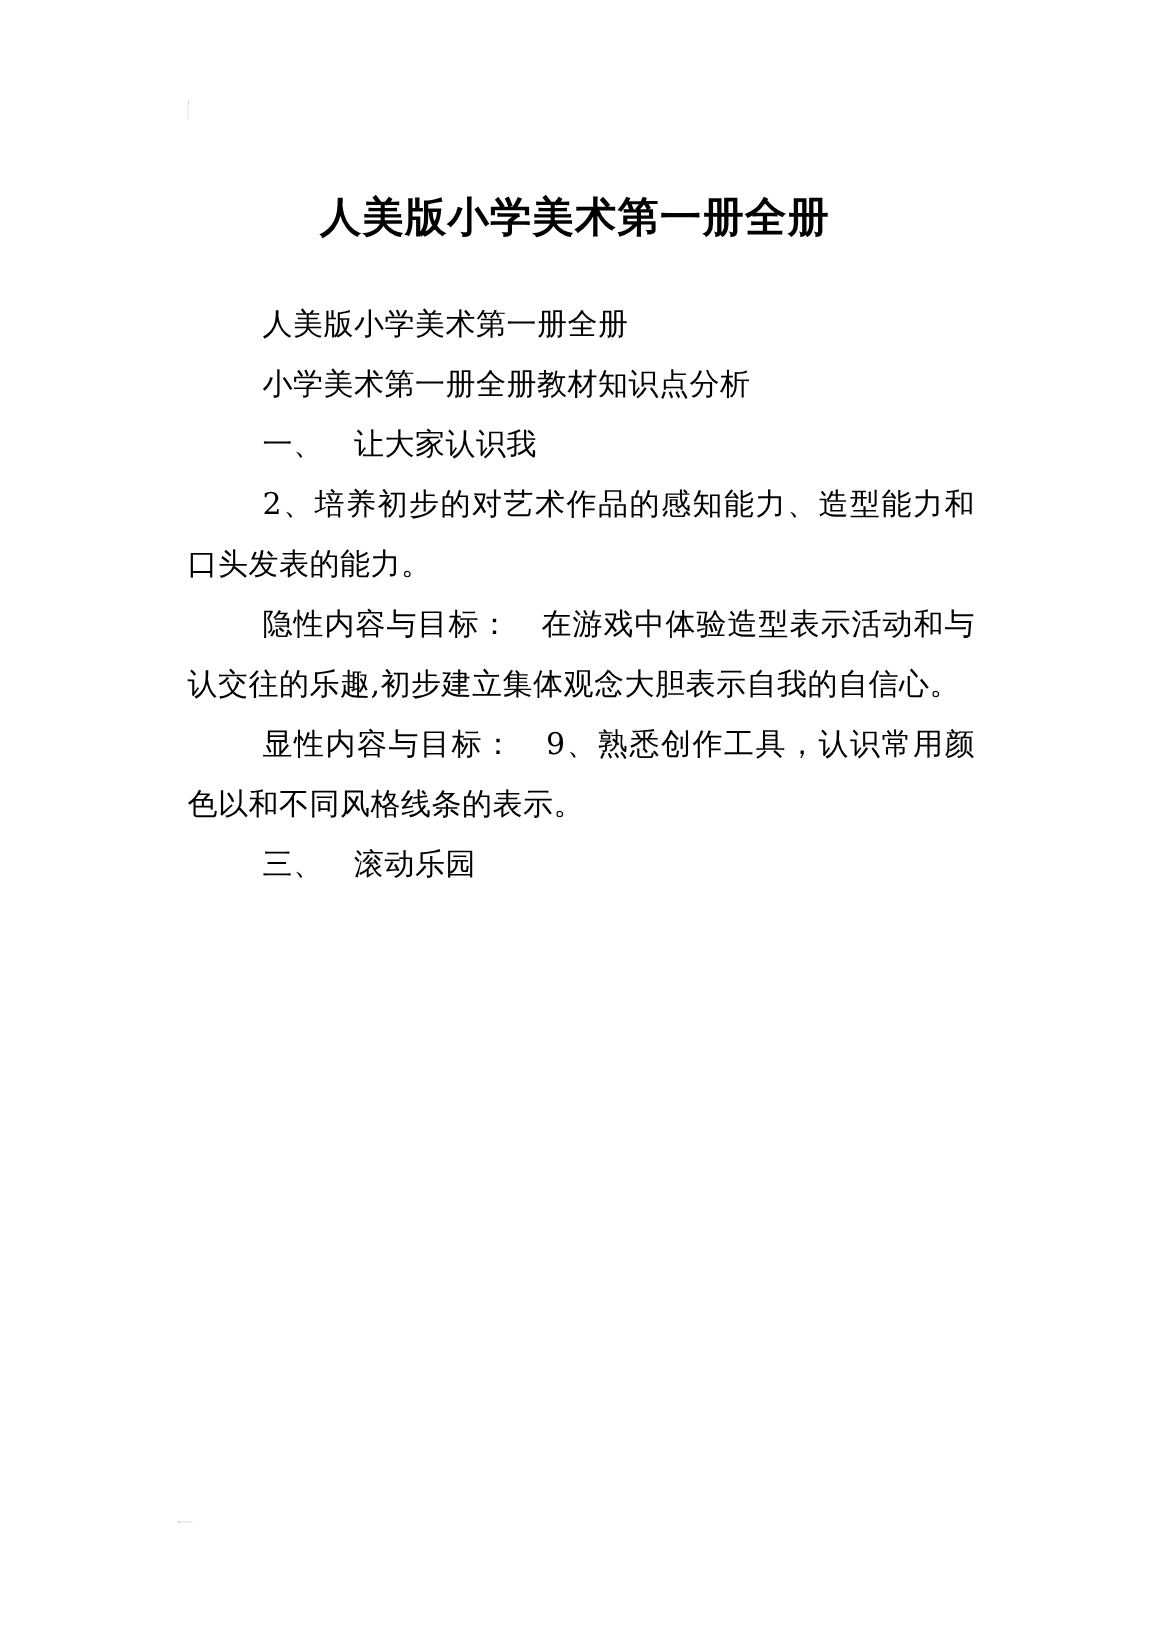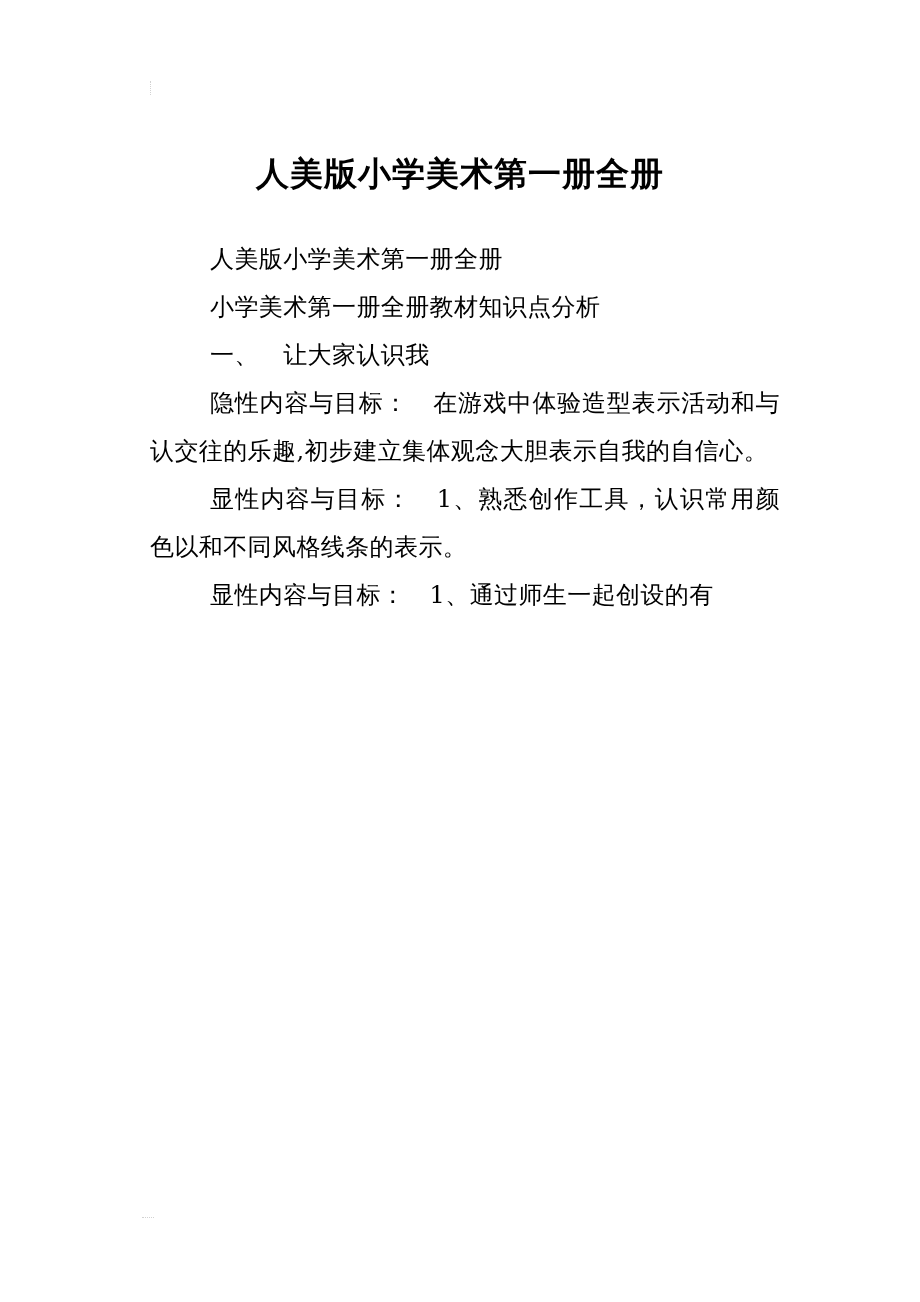--- a/index.html
+++ b/index.html
@@ -62,19 +62,20 @@
 
 <div class="page">
   <div class="corner-mark top"></div>
 
   <h1 class="title">人美版小学美术第一册全册</h1>
 
   <div class="body">
     <p class="para">人美版小学美术第一册全册</p>
     <p class="para">小学美术第一册全册教材知识点分析</p>
     <p class="para">一、　让大家认识我</p>
+    <p class="para">2、培养初步的对艺术作品的感知能力、造型能力和口头发表的能力。</p>
     <p class="para">隐性内容与目标：　在游戏中体验造型表示活动和与认交往的乐趣,初步建立集体观念大胆表示自我的自信心。</p>
-    <p class="para">显性内容与目标：　1、熟悉创作工具，认识常用颜色以和不同风格线条的表示。</p>
-    <p class="para">显性内容与目标：　1、通过师生一起创设的有</p>
+    <p class="para">显性内容与目标：　9、熟悉创作工具，认识常用颜色以和不同风格线条的表示。</p>
+    <p class="para">三、　滚动乐园</p>
   </div>
 
   <div class="corner-mark bottom"></div>
 </div>
 
 </body></html>

